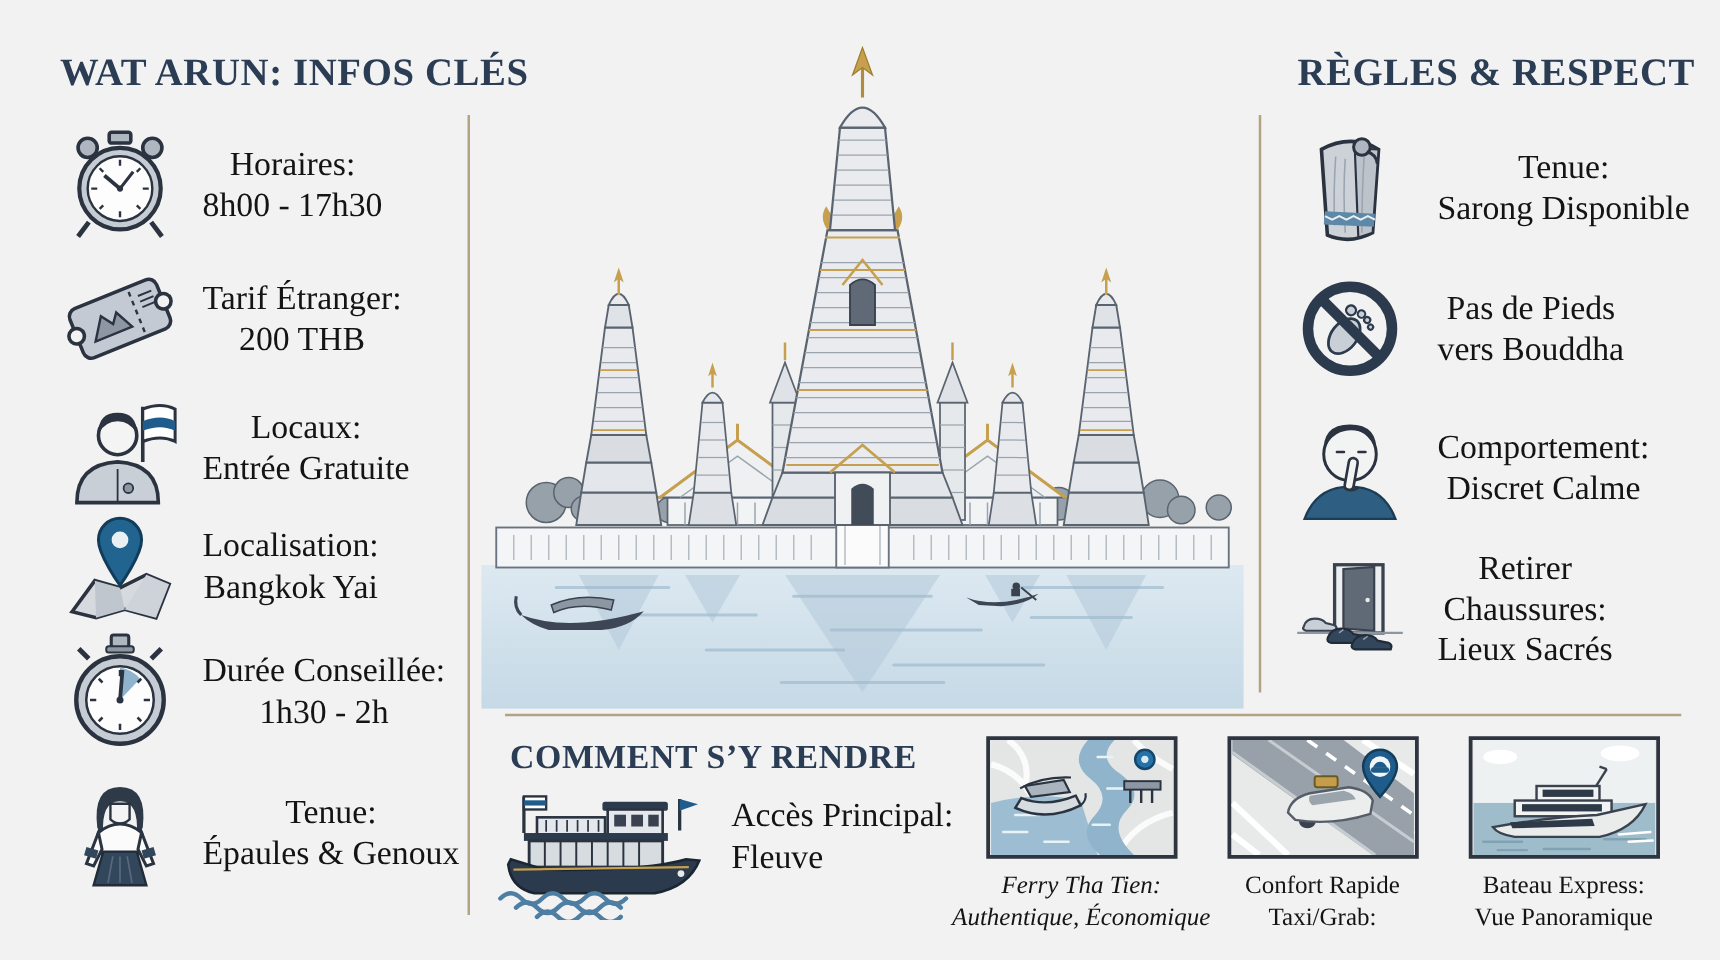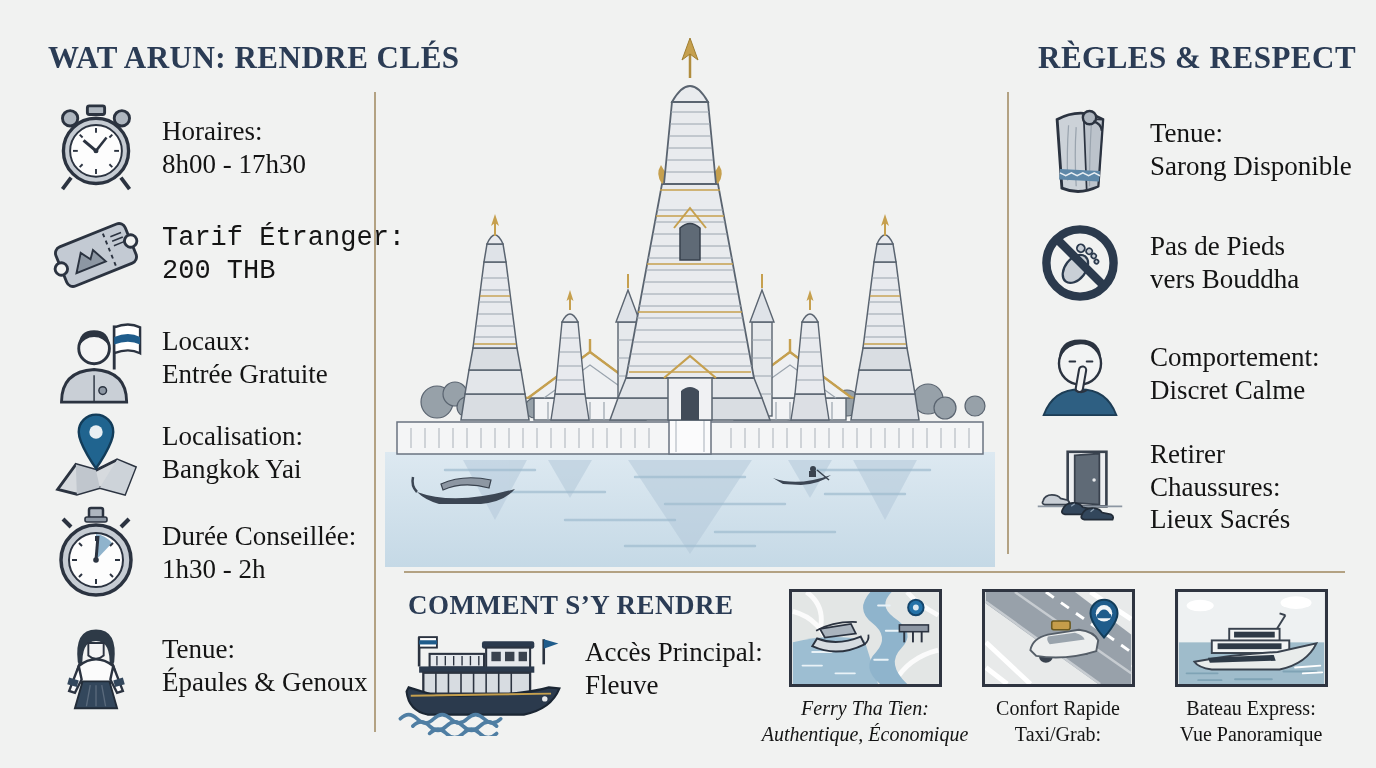--- a/index.html
+++ b/index.html
@@ -6,21 +6,21 @@
   html,body { width:1376px; height:768px; }
   body { font-family:"Liberation Serif", serif; }
   .canvas {
     position:relative; width:1376px; height:768px;
     background:#f1f2f1; overflow:hidden;
   }
   .panel-title {
     position:absolute; color:#2b3c55; font-weight:700;
     font-size:31px; letter-spacing:0.5px; white-space:nowrap;
   }
-  .info-row { position:absolute; display:flex; align-items:center; }
+  .info-row { position:absolute; display:flex; align-items:center;text-align:center; }
   .icon-box { display:flex; justify-content:center; align-items:center; flex:0 0 auto; }
   .icon-box.w100 { width:104px; height:100px; }
   .icon-box.w84  { width:88px;  height:100px; }
   .row-text { font-size:27px; color:#141414; line-height:1.22; white-space:nowrap; padding-left:14px; }
   .divider { position:absolute; background:#b3a283; }
   .thumb {
     position:absolute; width:153px; height:98px;
     border:3px solid #2e3440; background:#e6e9e9; overflow:hidden;
   }
   .thumb svg { display:block; }
@@ -30,21 +30,21 @@
   }
   .bottom-title { font-size:27px; }
   .temple { position:absolute; left:385px; top:22px; }
   .ferry-icon-box { position:absolute; left:394px; top:622px; }
 </style>
 </head>
 <body>
 
 <div class="canvas">
 
-  <h1 class="panel-title" style="left:48px; top:40px;">WAT ARUN: RENDRE CLÉS</h1>
+  <h1 class="panel-title" style="left:48px; top:40px;">WAT ARUN: INFOS CLÉS</h1>
 
   <div class="info-row" style="left:44px; top:98px; height:100px;">
     <div class="icon-box w100">
       <svg width="92" height="92" viewBox="0 0 96 96">
         <g stroke="#2b3340" stroke-width="3" fill="#aeb6bf">
           <circle cx="21" cy="17" r="8"></circle>
             <circle cx="75" cy="17" r="8"></circle>
           <rect x="39" y="4" width="18" height="9" rx="2"></rect>
         </g>
         <line x1="22" y1="79" x2="13" y2="91" stroke="#2b3340" stroke-width="4"></line>
@@ -65,21 +65,21 @@
         <line x1="48" y1="51" x2="59" y2="37" stroke="#2b3340" stroke-width="2.6"></line>
         <circle cx="48" cy="51" r="2.6" fill="#2b3340"></circle>
       </svg>
     </div>
     <div class="row-text">
       <div>Horaires:</div>
       <div>8h00 - 17h30</div>
     </div>
   </div>
 
-  <div class="info-row" style="left:44px; top:205px; height:100px;font-family:Liberation Mono, monospace;">
+  <div class="info-row" style="left:44px; top:205px; height:100px;">
     <div class="icon-box w100">
       <svg width="92" height="92" viewBox="0 0 96 96">
         <g transform="rotate(-22 48 48)">
           <rect x="9" y="26" width="78" height="44" rx="7" fill="#c3cad3" stroke="#2b3340" stroke-width="3"></rect>
           <circle cx="9" cy="48" r="6.5" fill="#f1f2f1" stroke="#2b3340" stroke-width="3"></circle>
           <circle cx="87" cy="48" r="6.5" fill="#f1f2f1" stroke="#2b3340" stroke-width="3"></circle>
           <line x1="63" y1="30" x2="63" y2="66" stroke="#2b3340" stroke-width="2" stroke-dasharray="4 4"></line>
           <path d="M22,58 L34,40 L41,50 L47,42 L55,58 Z" fill="#8d97a3" stroke="#2b3340" stroke-width="2"></path>
           <g stroke="#2b3340" stroke-width="1.6">
             <line x1="69" y1="36" x2="81" y2="36"></line>

